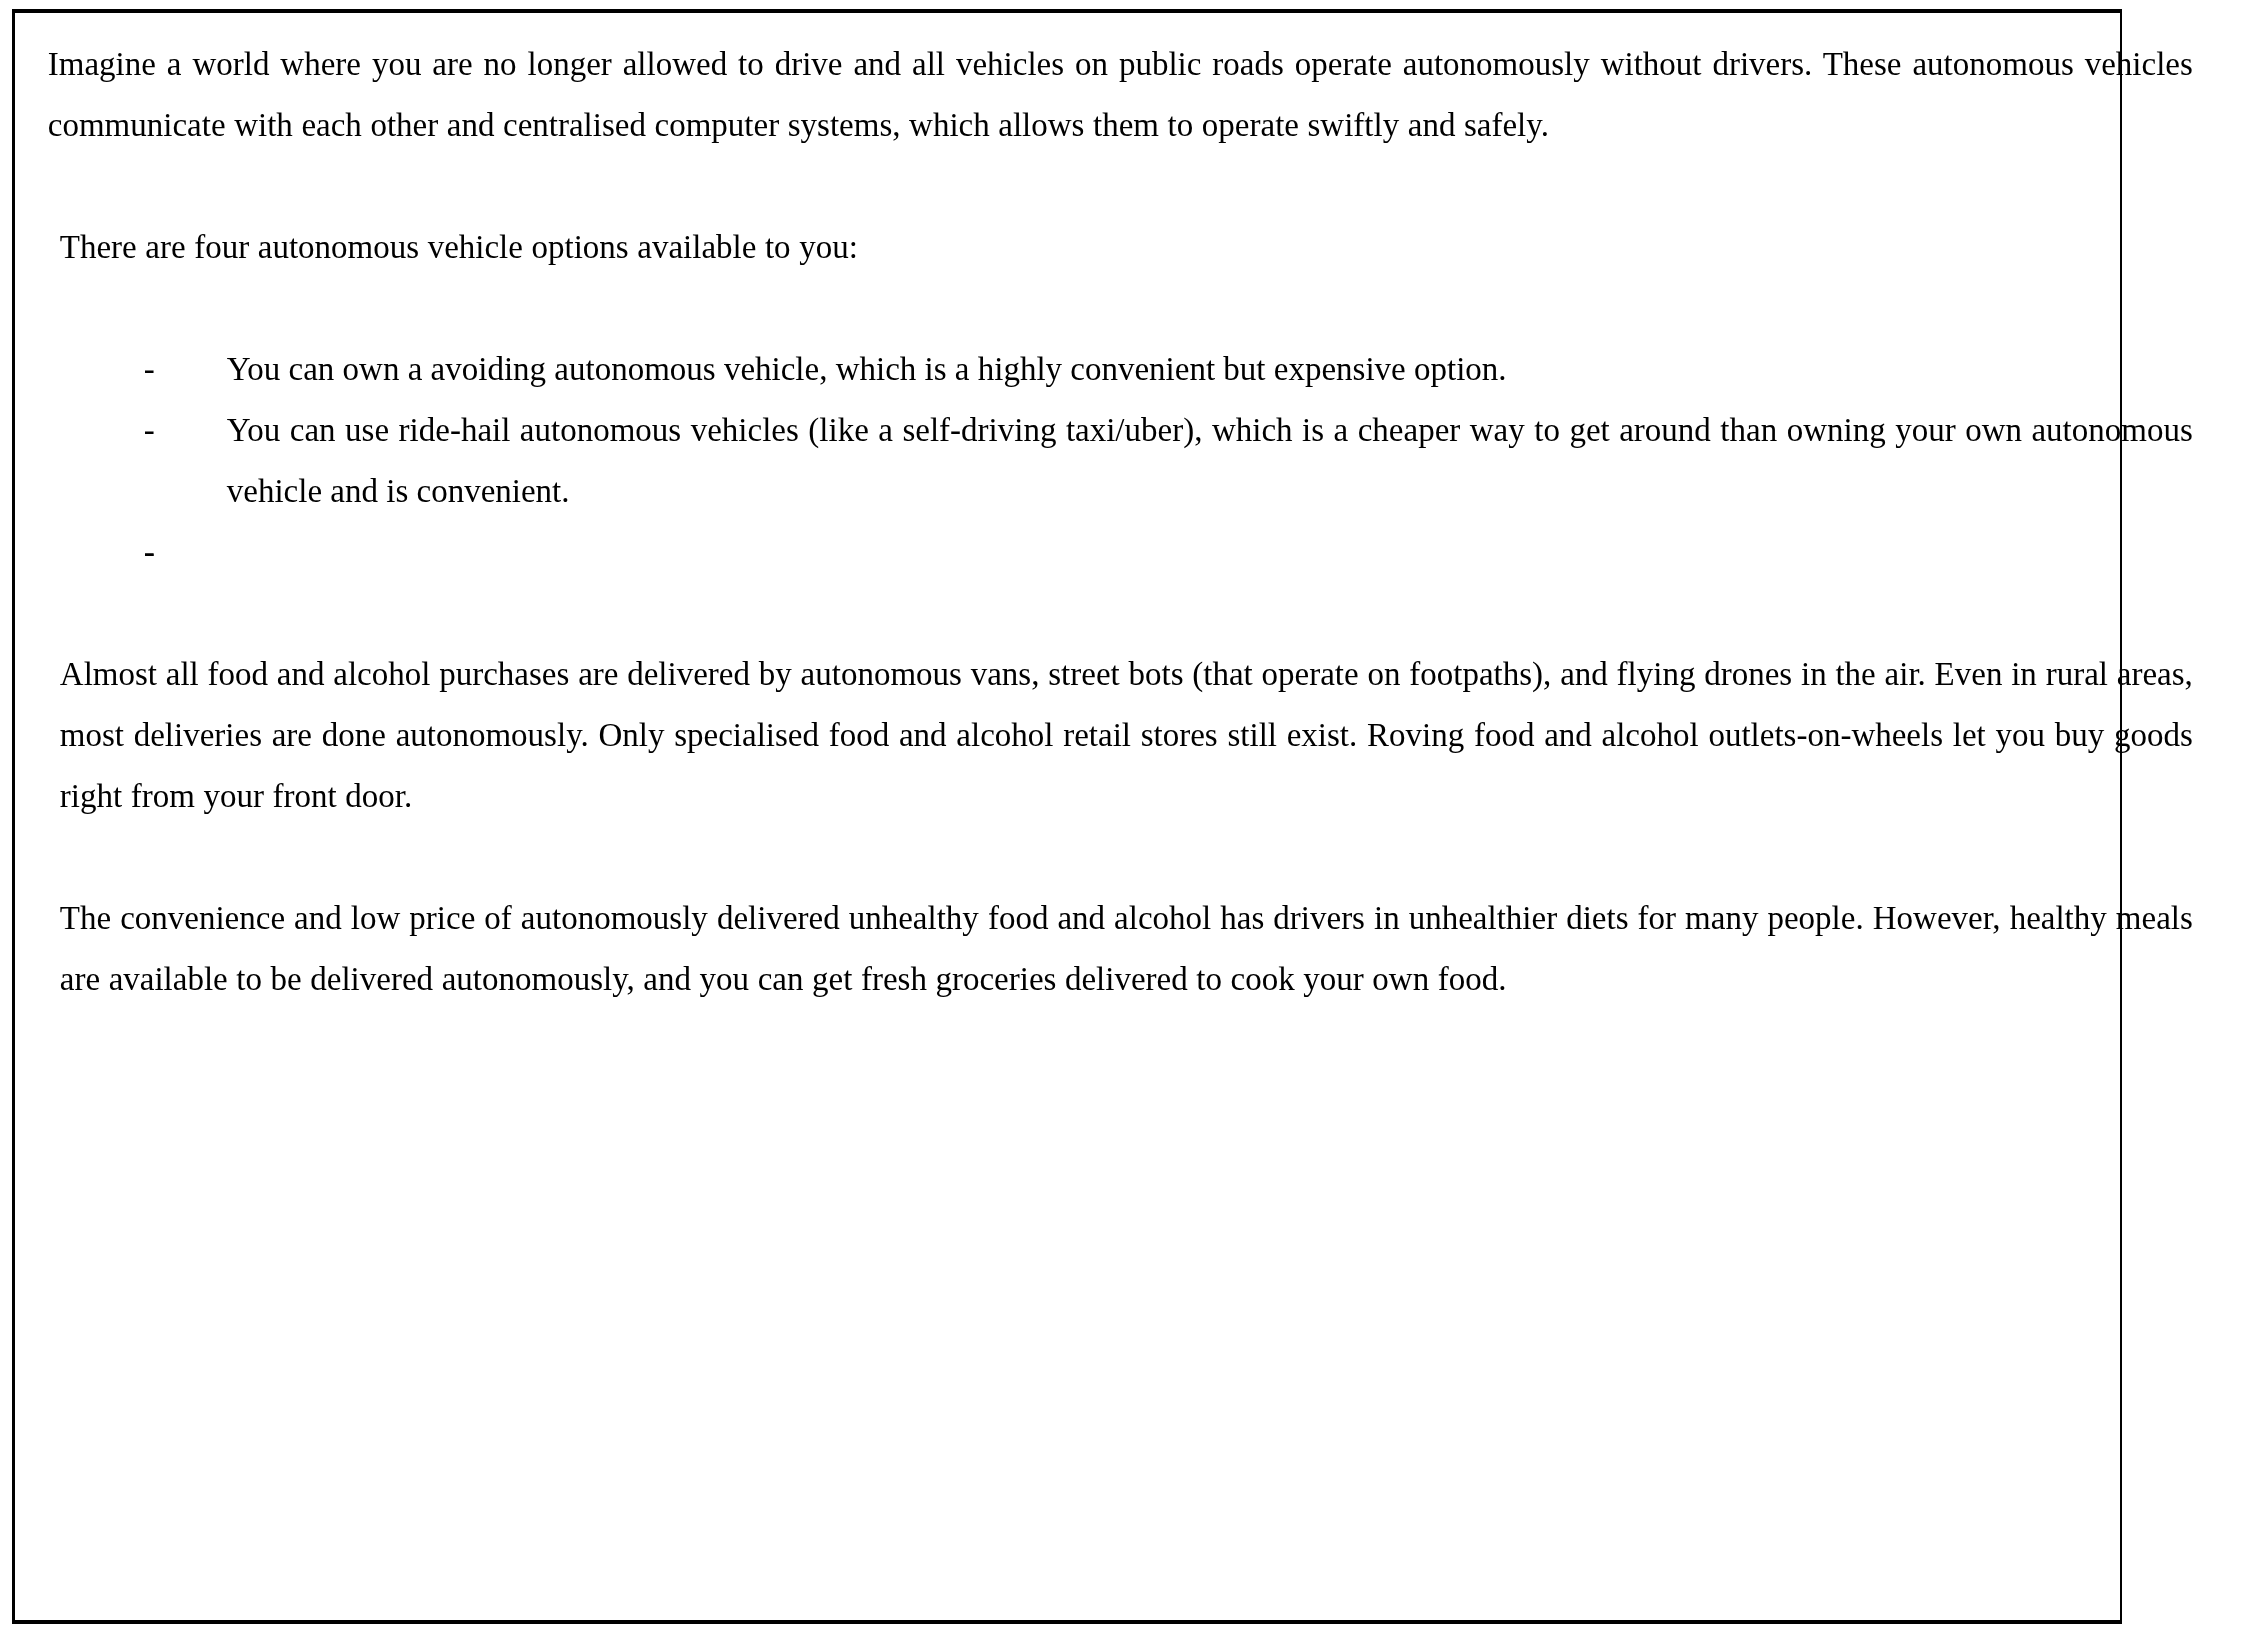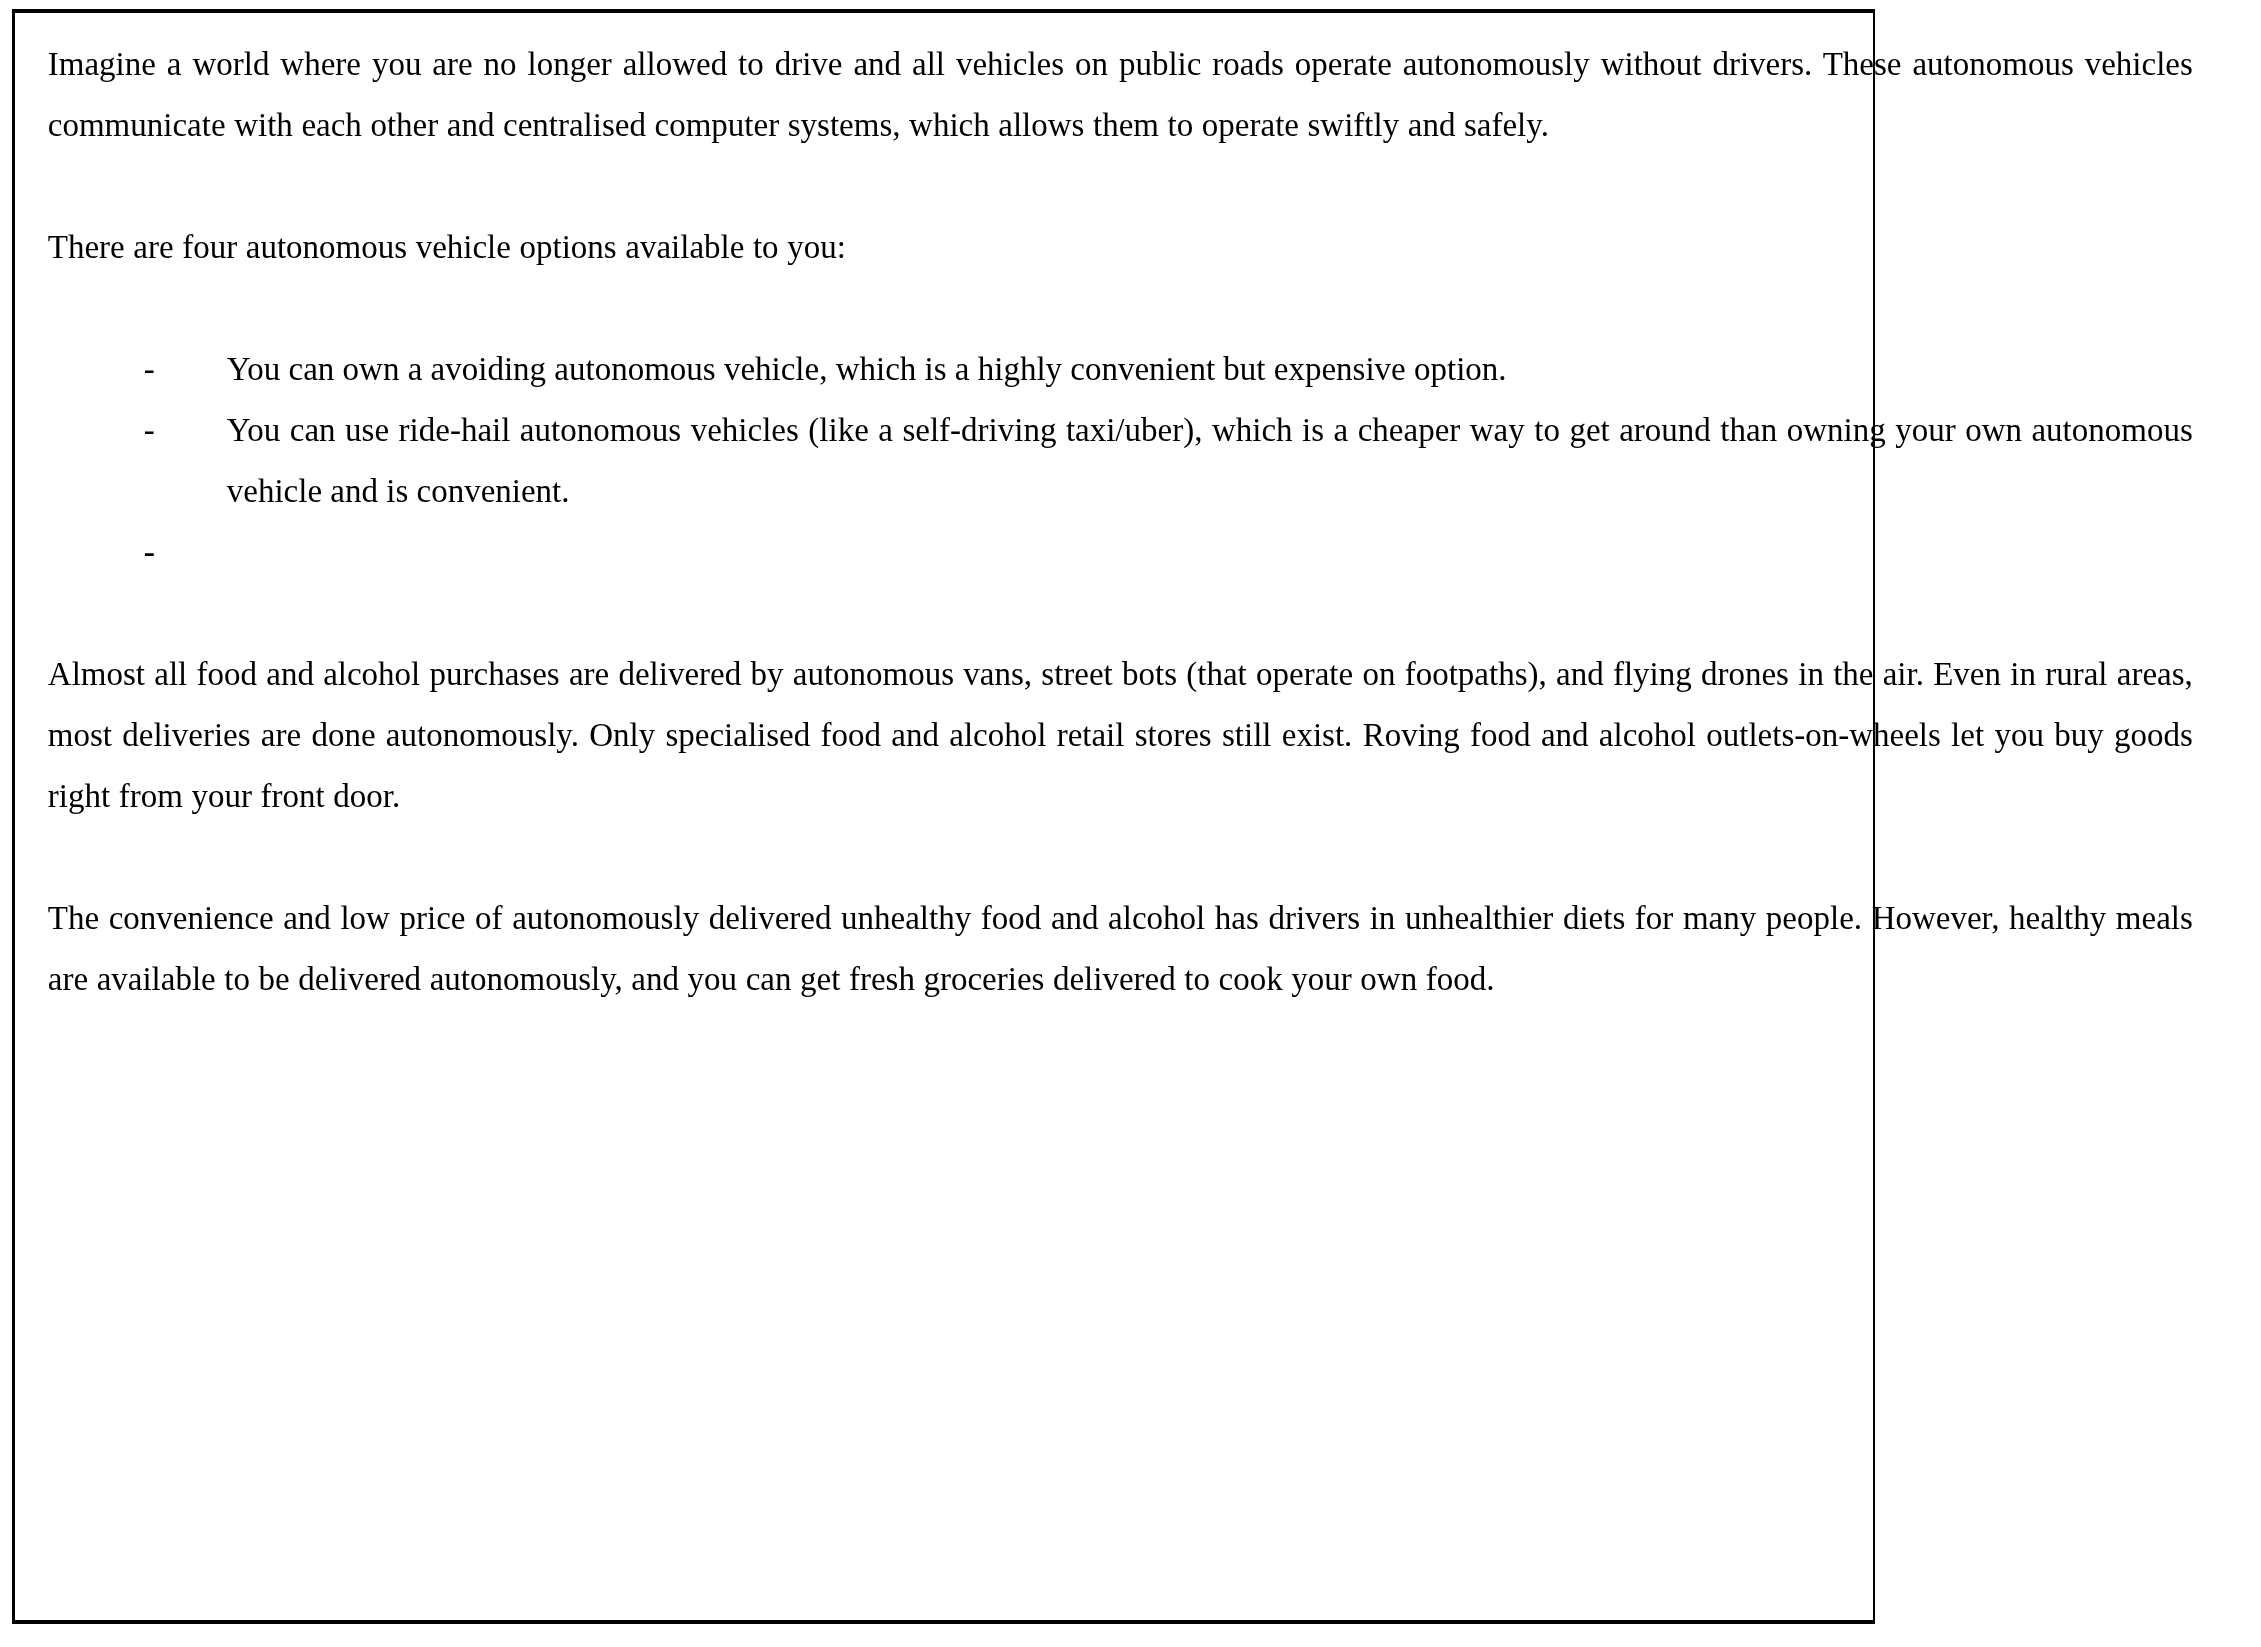--- a/index.html
+++ b/index.html
@@ -13,21 +13,21 @@
     height: 1648px;
     font-family: "Liberation Serif", "DejaVu Serif", serif;
     color: #000000;
     overflow: hidden;
   }
 
   #page {
     position: absolute;
     left: 11.8px;
     top: 8.6px;
-    width: 1863px;
+    width: 2110px;
     height: 1615px;
     box-sizing: border-box;
     border-top: 4.3px solid #000000;
     border-bottom: 4.3px solid #000000;
     border-left: 3.2px solid #000000;
     border-right: 2.1px solid #000000;
     background: #ffffff;
   }
 
   #doc-body {
@@ -42,20 +42,21 @@
     line-height: 61px;
     text-align: justify;
     text-justify: inter-word;
     margin: 0;
     hyphens: none;
     word-spacing: 0.01em;
   }
 
   .para-last-ragged {
     text-align-last: left;
+    margin-left: 12px;
   }
 
   .spacer {
     height: 61px;
   }
 
   ul.bullet-list {
     list-style: none;
     margin: 0;
     padding: 0;

